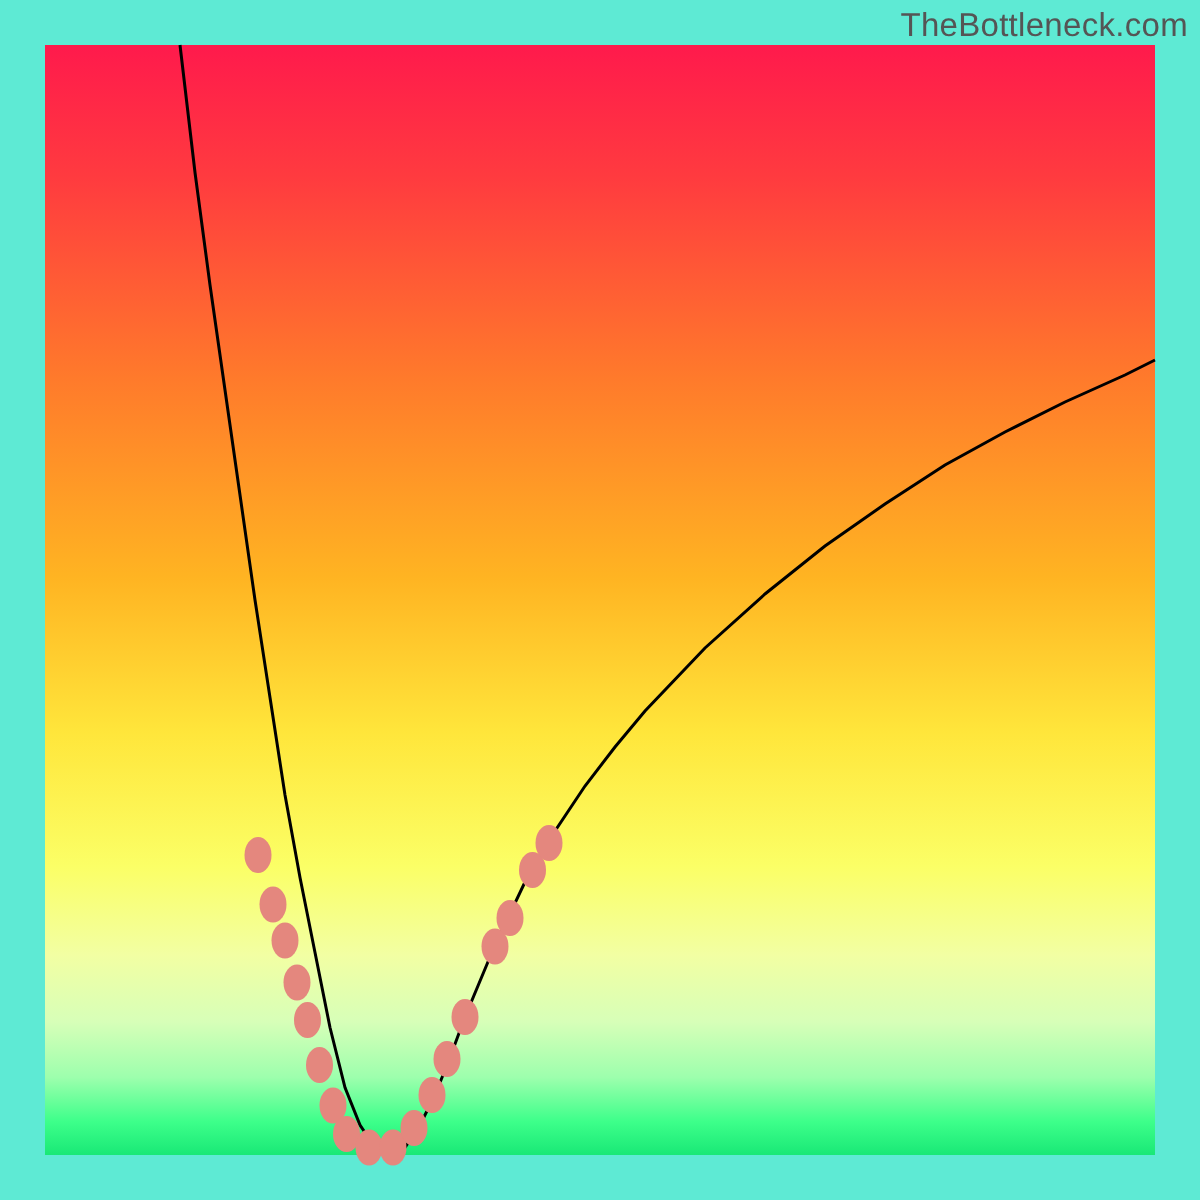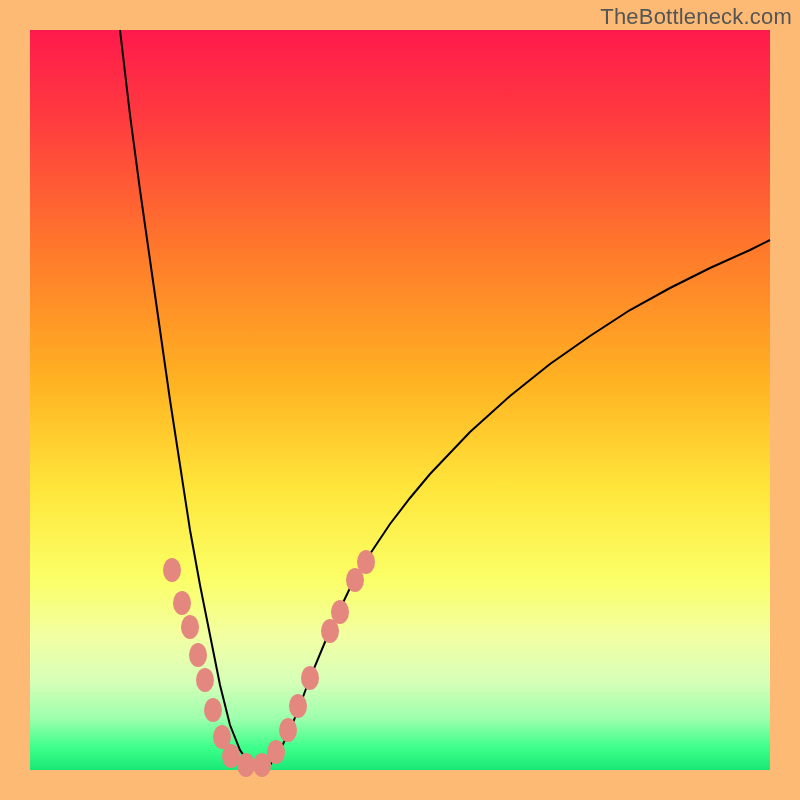--- a/index.html
+++ b/index.html
@@ -10,21 +10,21 @@
     overflow: hidden;
     background: #000;
     font-family: Arial, Helvetica, sans-serif;
   }
   .frame {
     position: absolute;
     top: 0;
     left: 0;
     width: 800px;
     height: 800px;
-    background: #fdba74;
+    background: #5eead4;
   }
   .plot-area {
     position: absolute;
     top: 30px;
     left: 30px;
     width: 740px;
     height: 740px;
     
   }
   .watermark {

